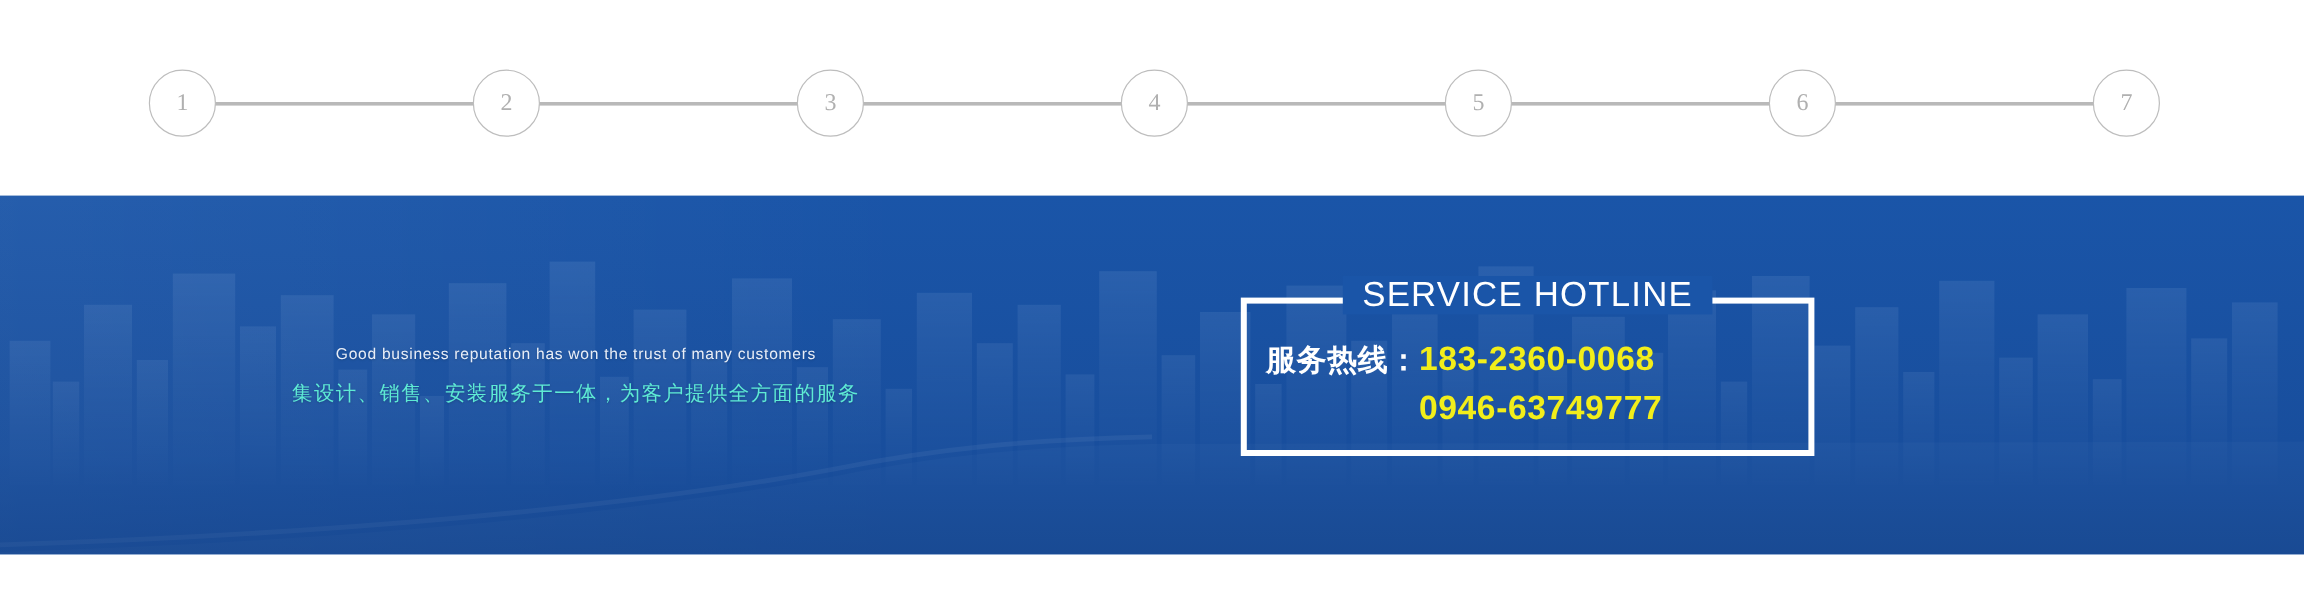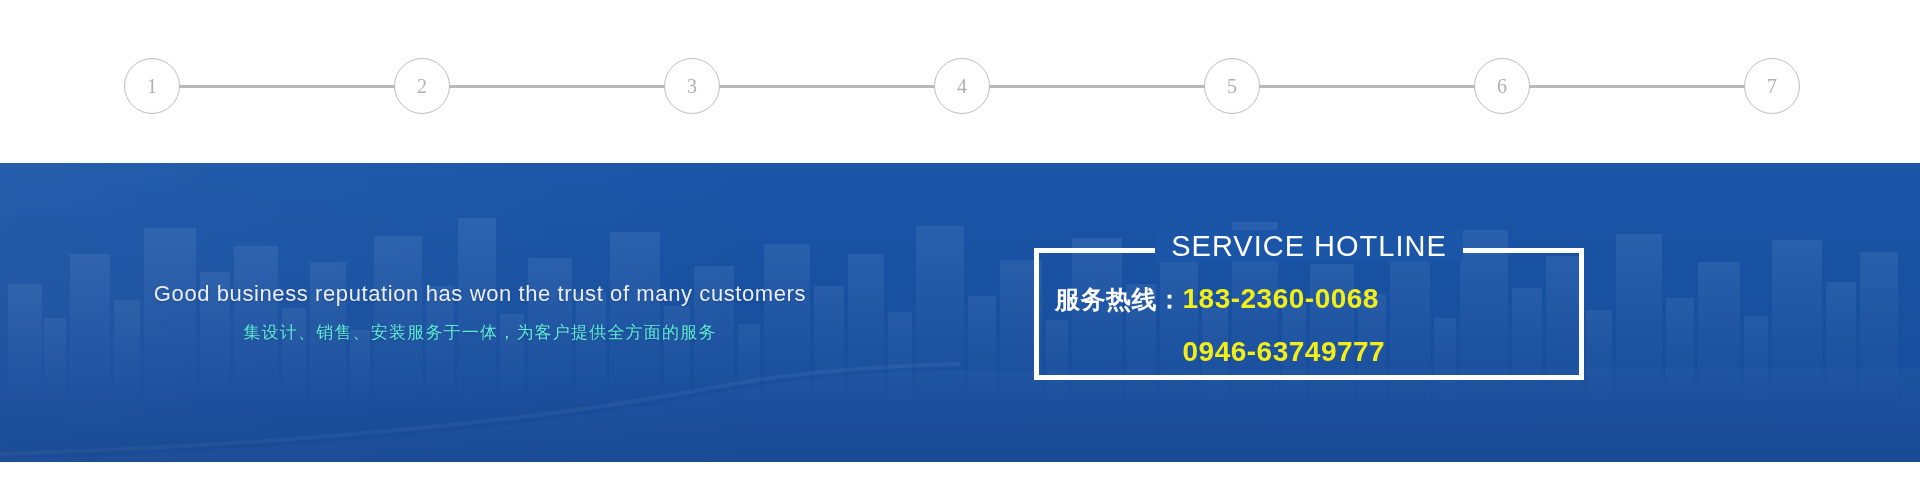--- a/index.html
+++ b/index.html
@@ -65,54 +65,54 @@
   }
   .road svg { display:block; }
 
   
   .slogan {
     position:absolute; left:0; top:0; width:1000px; height:299px;
     display:flex; flex-direction:column; align-items:center; justify-content:center;
     padding-right:40px;
   }
   .slogan-en {
-    color:#e9eef7; font-size:22px; letter-spacing:.6px;
+    color:#e9eef7; font-size:13px; letter-spacing:.6px;
     white-space:nowrap; margin-bottom:14px;
     text-shadow:0 1px 2px rgba(0,0,0,.18);
   }
   .slogan-main {
     color:#ffffff; font-size:31px; letter-spacing:1.5px;
     white-space:nowrap; margin-bottom:16px;
     text-shadow:0 1px 3px rgba(0,0,0,.22);
   }
   .slogan-sub {
     color:#5eead4; font-size:17px; letter-spacing:1.2px;
     white-space:nowrap;
     text-shadow:0 1px 2px rgba(0,0,0,.18);
   }
   #hotline-box {
     position:absolute;
     left:1034px; top:85px;   
-    width:550px; height:132px;
+    width:478px; height:132px;
     border:5px solid #ffffff;
   }
   #hotline-title {
     position:absolute; left:0; right:0; top:-21px;
     text-align:center;
     color:#ffffff; font-size:29px; letter-spacing:1px;
     white-space:nowrap;
     line-height:1;
   }
   #hotline-title span {
     background:#1a55a8;
     padding:0 16px;
   }
   .hotline-rows {
     position:absolute; left:0; right:0; top:30px;
-    display:flex; flex-direction:column; gap:20px;
+    display:flex; flex-direction:column; gap:8px;
     padding-left:16px;
   }
   .hotline-row { display:flex; align-items:baseline; white-space:nowrap; }
   .hl-label {
     color:#ffffff; font-size:25px; font-weight:bold; letter-spacing:.5px;
   }
   .hl-number {
     color:#f2ee1a; font-size:28px; font-weight:bold; letter-spacing:.5px;
   }
   .hl-spacer { display:inline-block; }

